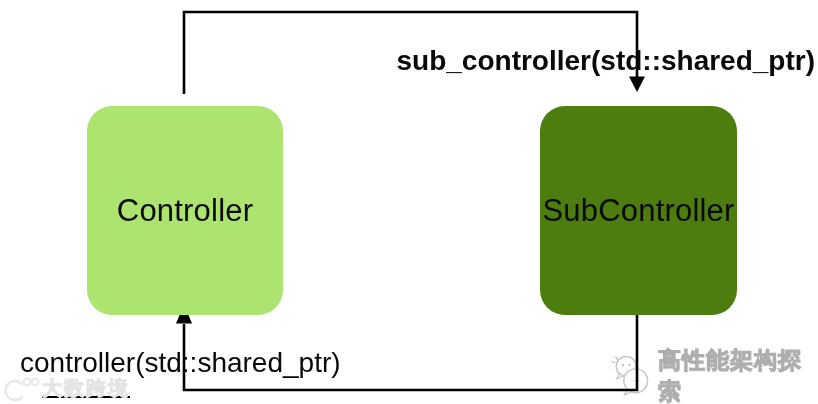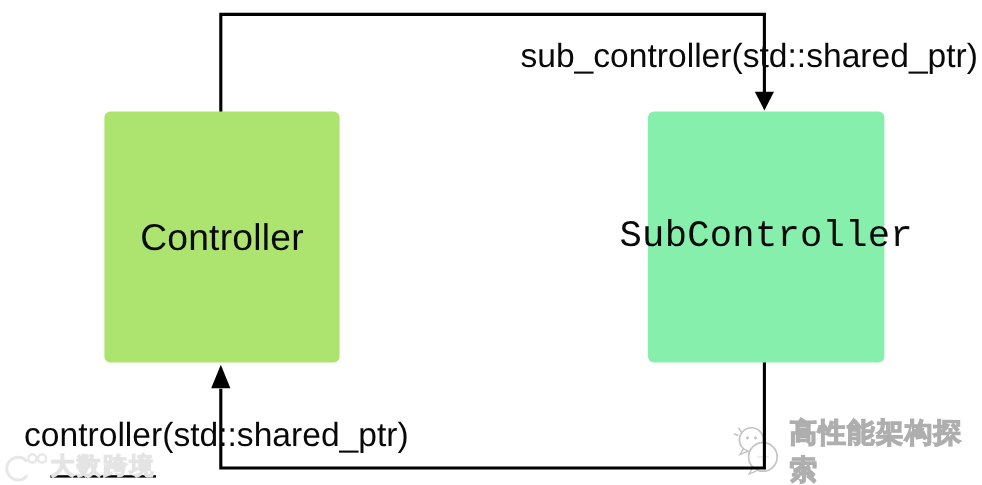--- a/index.html
+++ b/index.html
@@ -20,22 +20,23 @@
     position: absolute;
     left: 0; top: 0;
     z-index: 2;
   }
   
   .node {
     position: absolute;
     display: flex;
     align-items: center;
     justify-content: center;
-    border-radius: 5px;
+    border-radius: 25px;
     z-index: 3;
+    margin-top: 13px;
   }
   .node-label {
     font-size: 31px;
     color: #0a0a0a;
     letter-spacing: 0.2px;
   }
   .node-controller {
     left: 87px; top: 93px;
     width: 196px; height: 209px;
     background: #ace46f;
@@ -47,22 +48,23 @@
   }
   
   .edge-label {
     position: absolute;
     z-index: 4;
     font-size: 28px;
     color: #090909;
     white-space: nowrap;
   }
   .edge-label-top {
-    top: 31px;
+    top: 45px;
     right: 3px;
+    font-weight: bold;
   }
   .edge-label-bottom {
     left: 20px;
     top: 347px;
   }
   
   .watermark {
     position: absolute;
     display: flex;
     align-items: center;
@@ -113,21 +115,21 @@
     <path d="M184 94 V12 H637 V77" stroke="#000000" stroke-width="2.6" fill="none"></path>
     <path d="M637 92 L629 76.5 L645 76.5 Z" fill="#000000"></path>
     <path d="M637 301 V390 H184 V324" stroke="#000000" stroke-width="2.6" fill="none"></path>
     <path d="M184 304 L176 323.5 L192 323.5 Z" fill="#000000"></path>
   </svg>
 
   <div class="node node-controller" style="background-color: rgb(172, 228, 111);">
     <span class="node-label">Controller</span>
   </div>
 
-  <div class="node node-subcontroller" style="background-color: #86efac; font-family: Liberation Mono, monospace;">
+  <div class="node node-subcontroller" style="background-color: #4d7c0f;">
     <span class="node-label">SubController</span>
   </div>
 
   <div class="edge-label edge-label-top">sub_controller(std::shared_ptr)</div>
 
   <div class="edge-label edge-label-bottom">controller(std::shared_ptr)</div>
 
   <div class="watermark wm-left">
     <svg width="38" height="26" viewBox="0 0 38 26">
       <path d="M20 8 A9.5 9.5 0 1 0 20 21" stroke="#e7e7e7" stroke-width="2.4" fill="none" stroke-linecap="round"></path>

